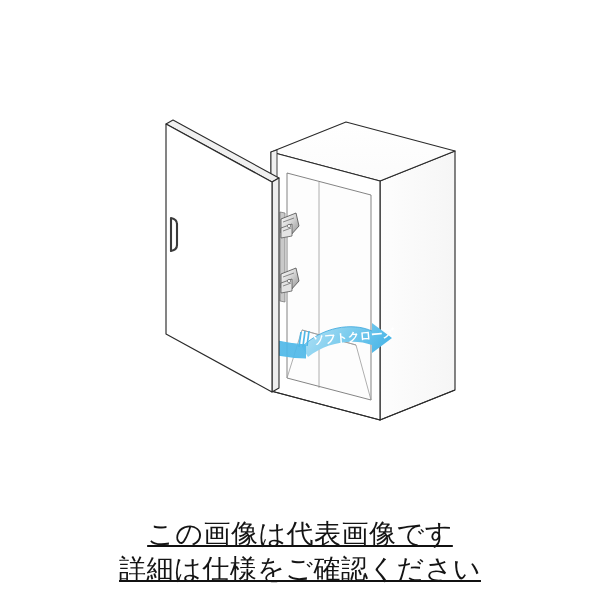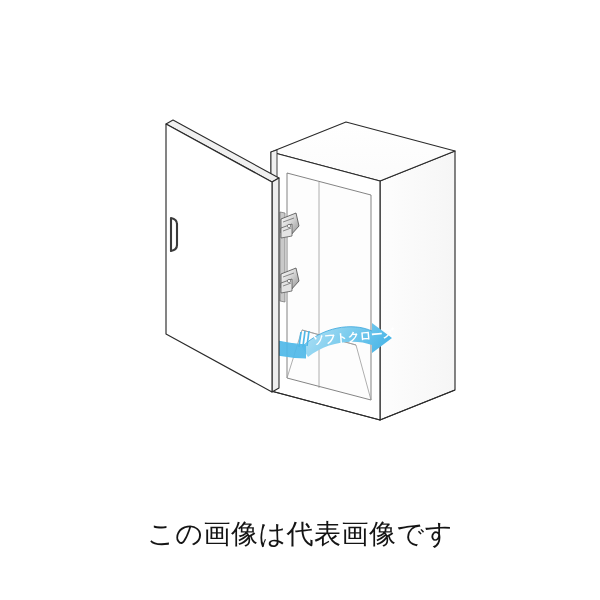--- a/index.html
+++ b/index.html
@@ -25,20 +25,21 @@
     width: 600px;
     height: 500px;
   }
   #caption {
     position: absolute;
     left: 0;
     top: 516px;
     width: 600px;
     text-align: center;
     color: #111111;
+    text-decoration: underline;
   }
   .caption-line {
     display: block;
     font-family: "DejaVu Sans", "Liberation Sans", sans-serif;
     font-size: 27px;
     line-height: 35px;
     letter-spacing: 0.5px;
     color: #141414;
     white-space: nowrap;
   }
@@ -162,15 +163,16 @@
           <line x1="309" y1="331" x2="307" y2="346" stroke="#4fb8e8" stroke-width="1.7"></line>
         </g>
         <text class="soft-close-label" x="313" y="344" font-size="11.5" fill="#ffffff" transform="rotate(-5 313 344)">ソフトクローズ</text>
       </g>
 
     </svg>
   </div>
 
   <div id="caption">
     <span class="caption-line">この画像は代表画像です</span>
+    <span class="caption-line">詳細は仕様をご確認ください</span>
   </div>
 
 </div>
 
 </body></html>

